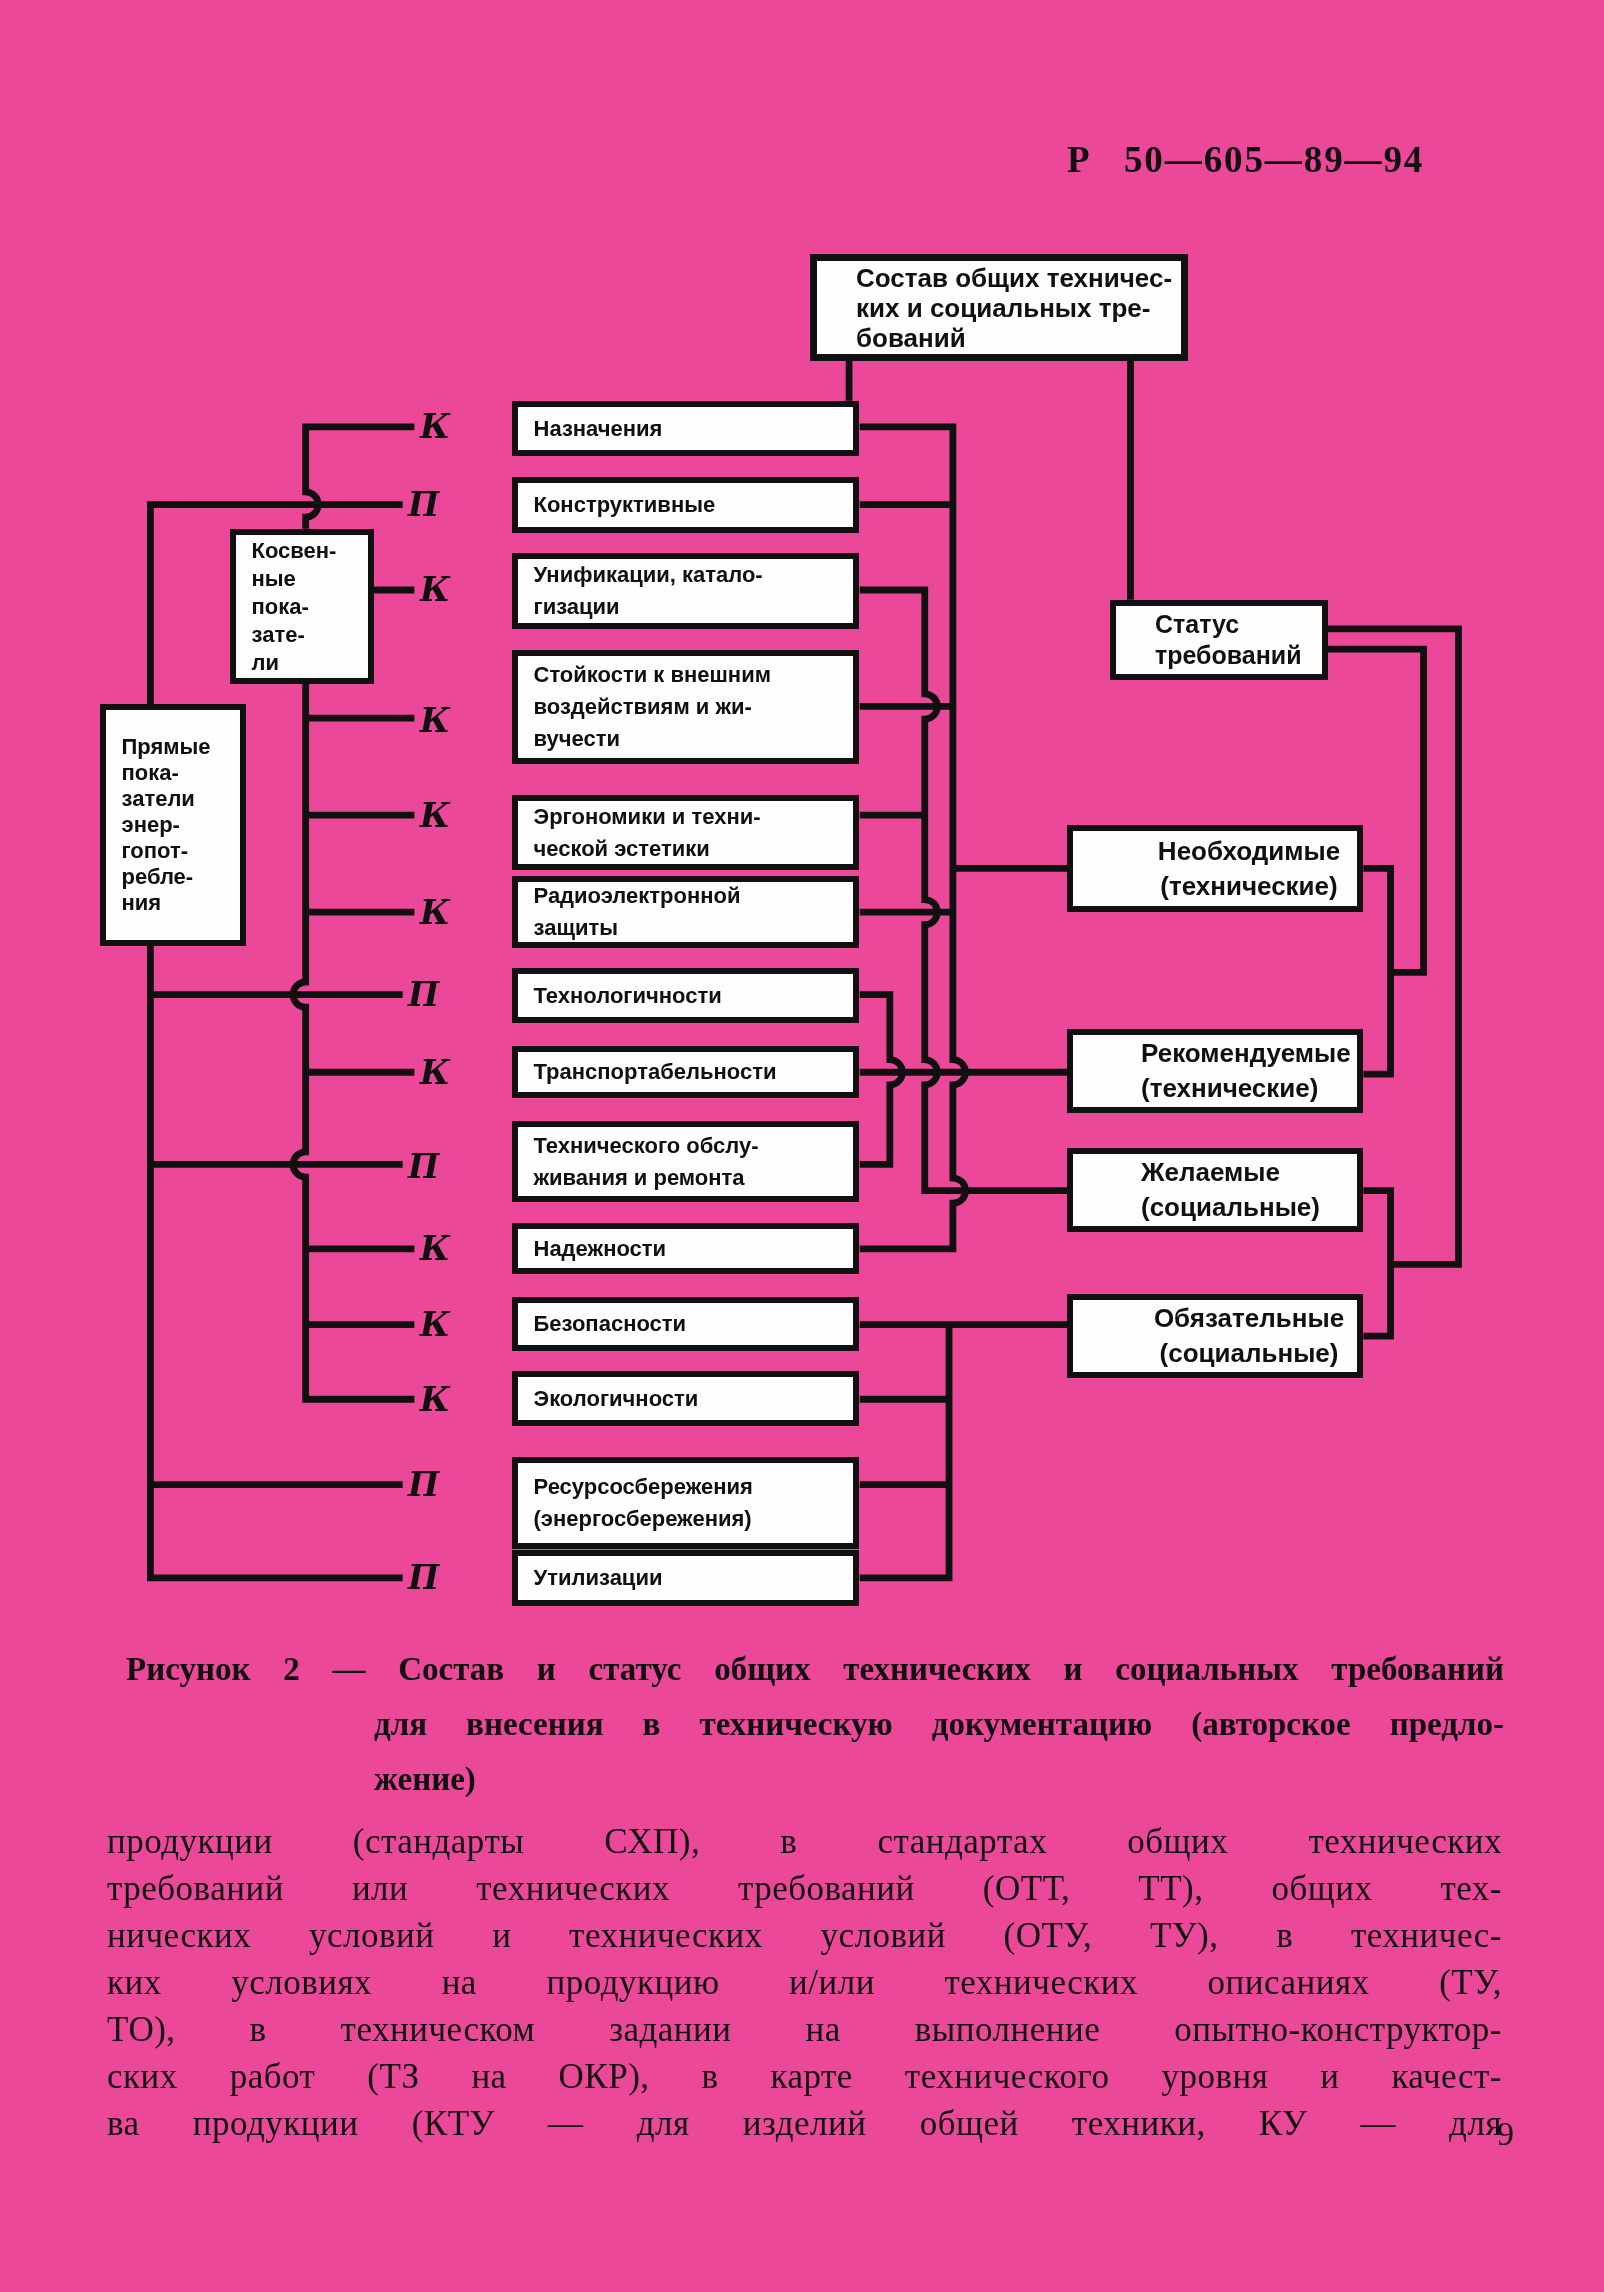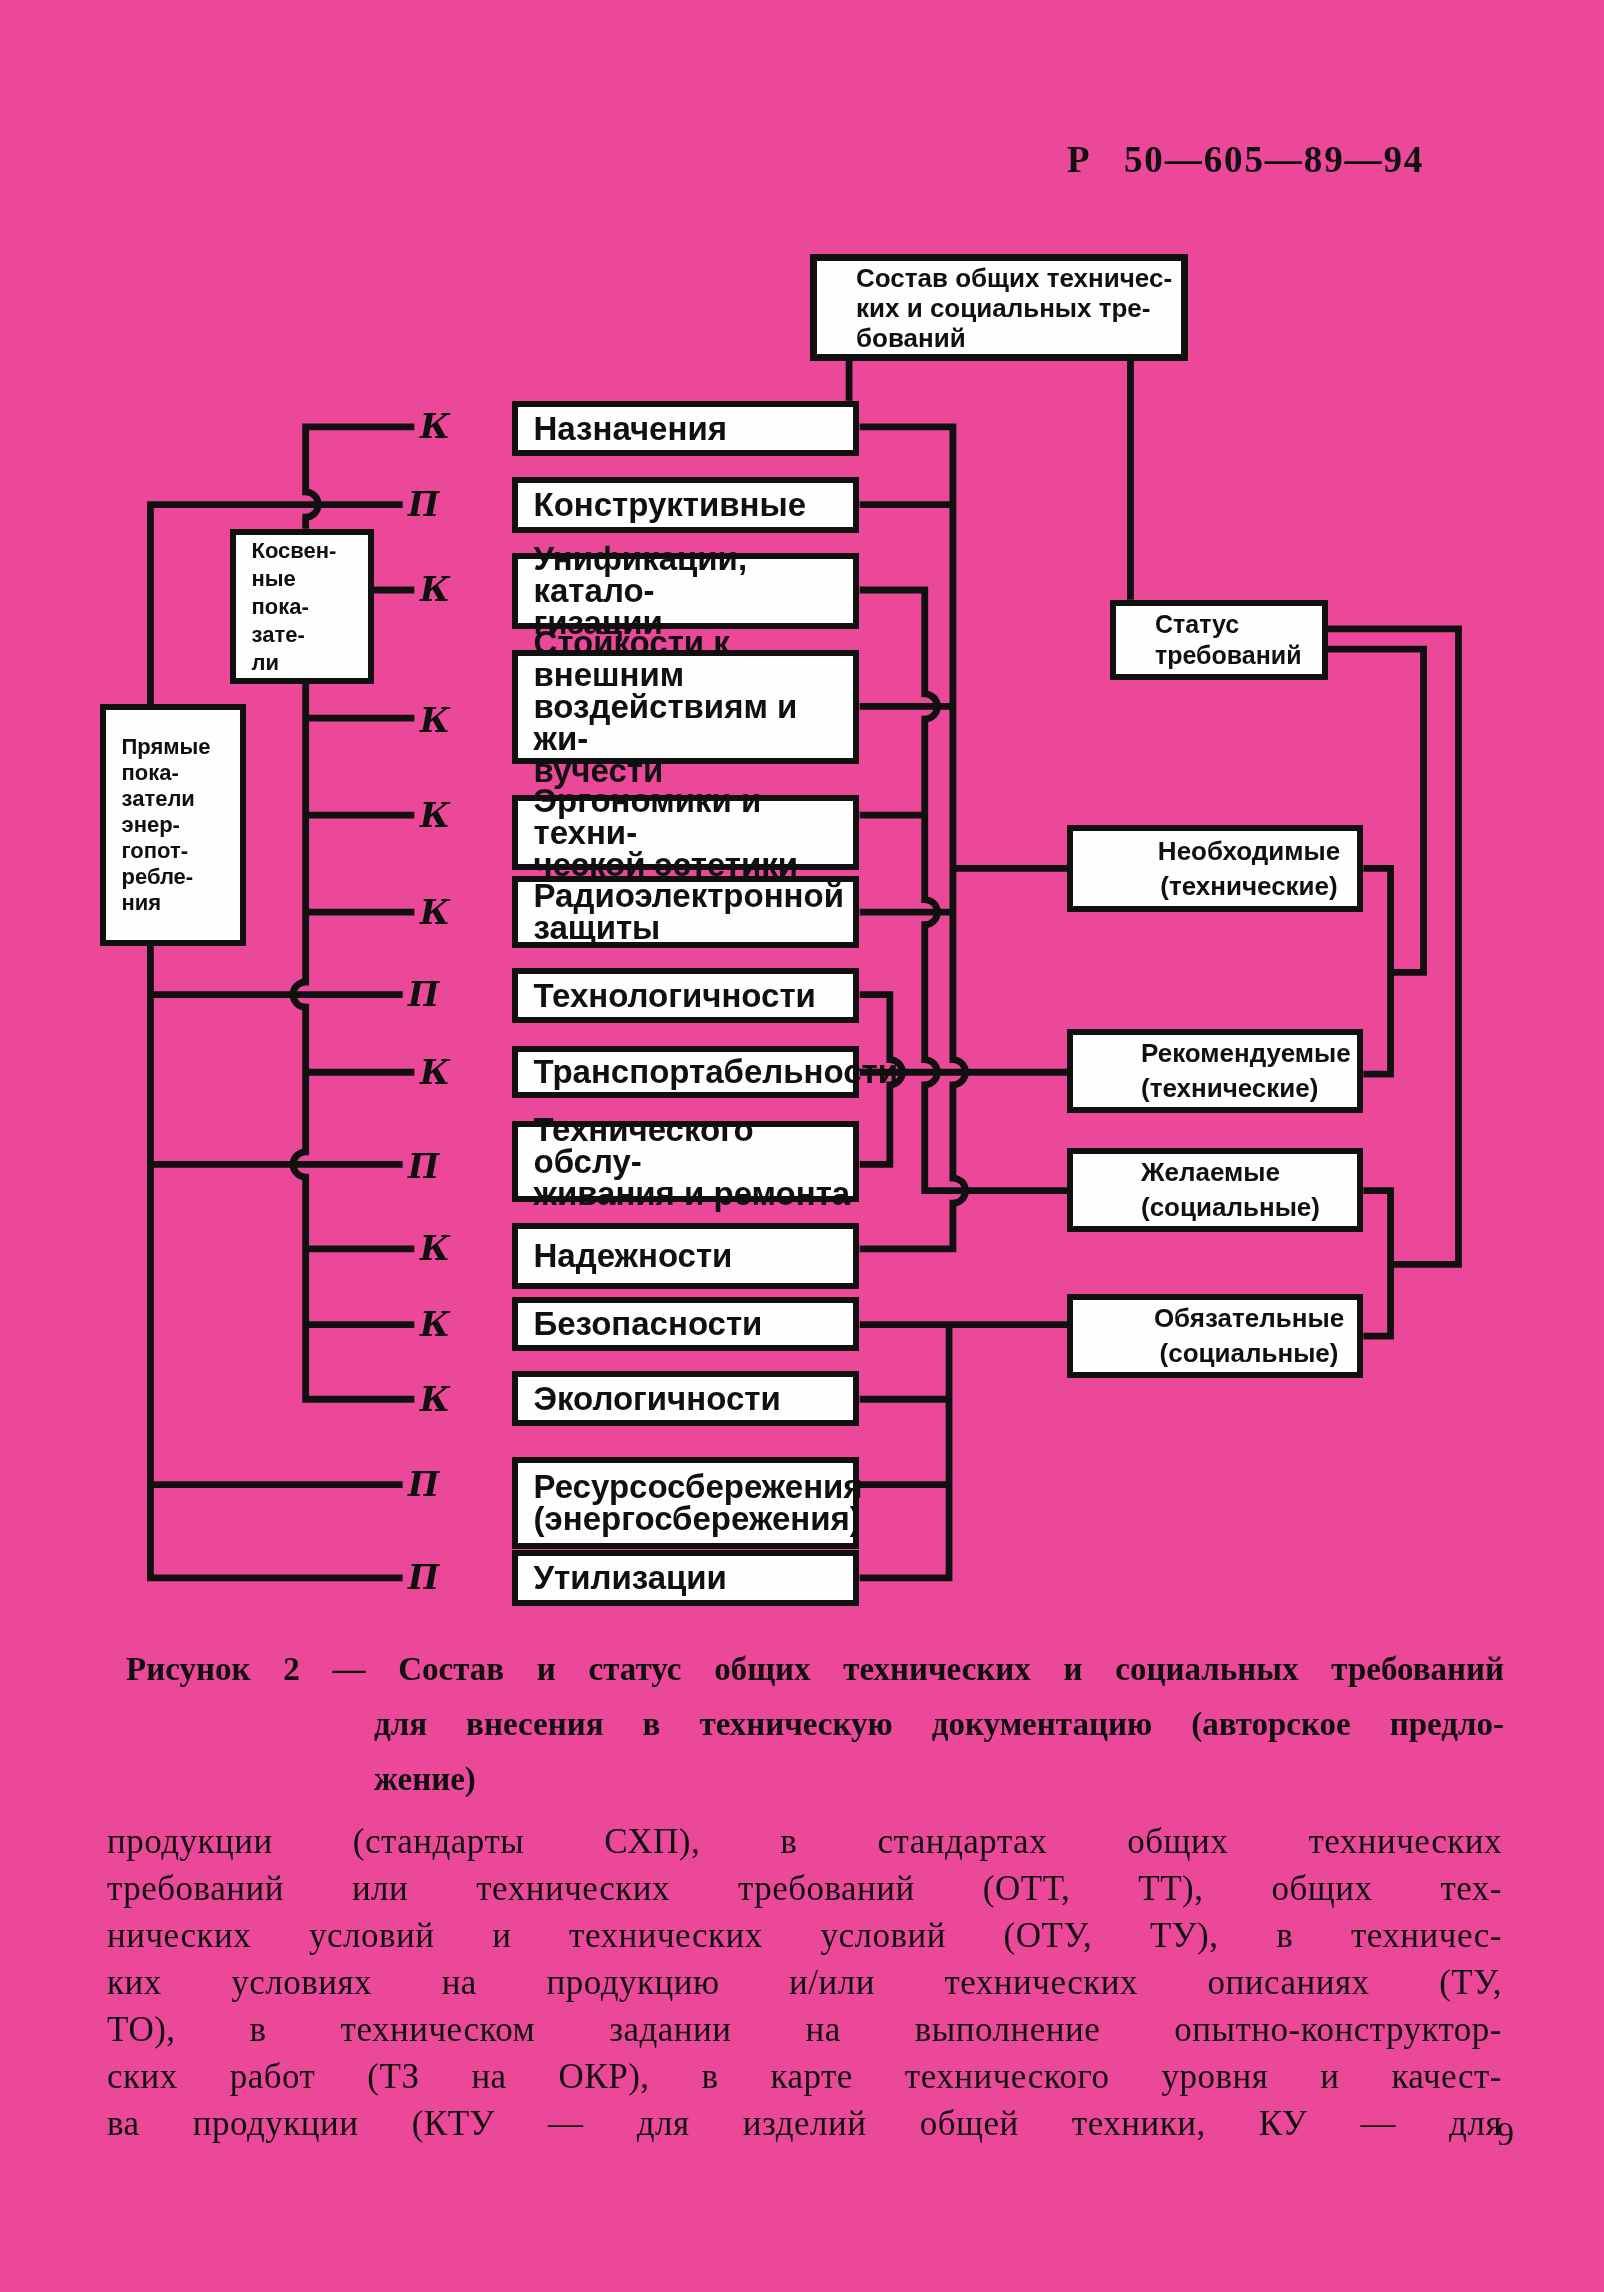--- a/index.html
+++ b/index.html
@@ -7,21 +7,21 @@
     position:relative;width:1605px;height:2292px;background:#ec4899;
     font-family:"Liberation Sans",sans-serif;color:#101010;overflow:hidden;
     margin:0 auto;
   }
   svg.wires{position:absolute;left:0;top:0;pointer-events:none;}
   .dbox{
     position:absolute;background:#fefefe;border:6.8px solid #101010;
     box-sizing:border-box;display:flex;flex-direction:column;justify-content:center;
     font-weight:bold;white-space:pre-line;
   }
-  .reqbox{left:512px;width:347px;font-size:33px;line-height:32px;padding-left:15.5px;}
+  .reqbox{left:512px;width:347px;font-size:22px;line-height:32px;padding-left:15.5px;}
   .leftbox{font-size:22px;padding-left:15.5px;}
   .statusbox{left:1098px;top:600px;width:218px;height:80px;font-size:25px;line-height:31px;padding-left:39px;margin-left:12px;}
   .catbox{left:1067px;width:296px;font-size:26px;line-height:35px;padding-left:68px;}
   .marker{
     position:absolute;font-family:"DejaVu Serif",serif;font-style:italic;
     font-weight:bold;font-size:33px;line-height:33px;
   }
   .header-num{
     position:absolute;left:1067px;top:138px;width:422px;text-align:left;
     font-family:"Liberation Serif",serif;font-weight:bold;font-size:37px;
@@ -126,21 +126,21 @@
 воздействиям и жи-
 вучести</div>
   <div class="dbox reqbox" style="top:779px;height:75px;margin-top:16px;">Эргономики и техни-
 ческой эстетики</div>
   <div class="dbox reqbox" style="top:876px;height:72px;">Радиоэлектронной
 защиты</div>
   <div class="dbox reqbox" style="top:968px;height:55px;">Технологичности</div>
   <div class="dbox reqbox" style="top:1046px;height:52px;">Транспортабельности</div>
   <div class="dbox reqbox" style="top:1121px;height:81px;">Технического обслу-
 живания и ремонта</div>
-  <div class="dbox reqbox" style="top:1223px;height:66px;">Надежности</div>
+  <div class="dbox reqbox" style="top:1223px;height:51px;">Надежности</div>
   <div class="dbox reqbox" style="top:1297px;height:54px;">Безопасности</div>
   <div class="dbox reqbox" style="top:1371px;height:55px;">Экологичности</div>
   <div class="dbox reqbox" style="top:1449px;height:92px;margin-top:8px;">Ресурсосбережения
 (энергосбережения)</div>
   <div class="dbox reqbox" style="top:1550px;height:56px;">Утилизации</div>
 
   <div class="dbox statusbox">Статус
 требований</div>
 
   <div class="dbox catbox" style="top:825px;height:87px;text-align:center;">Необходимые

